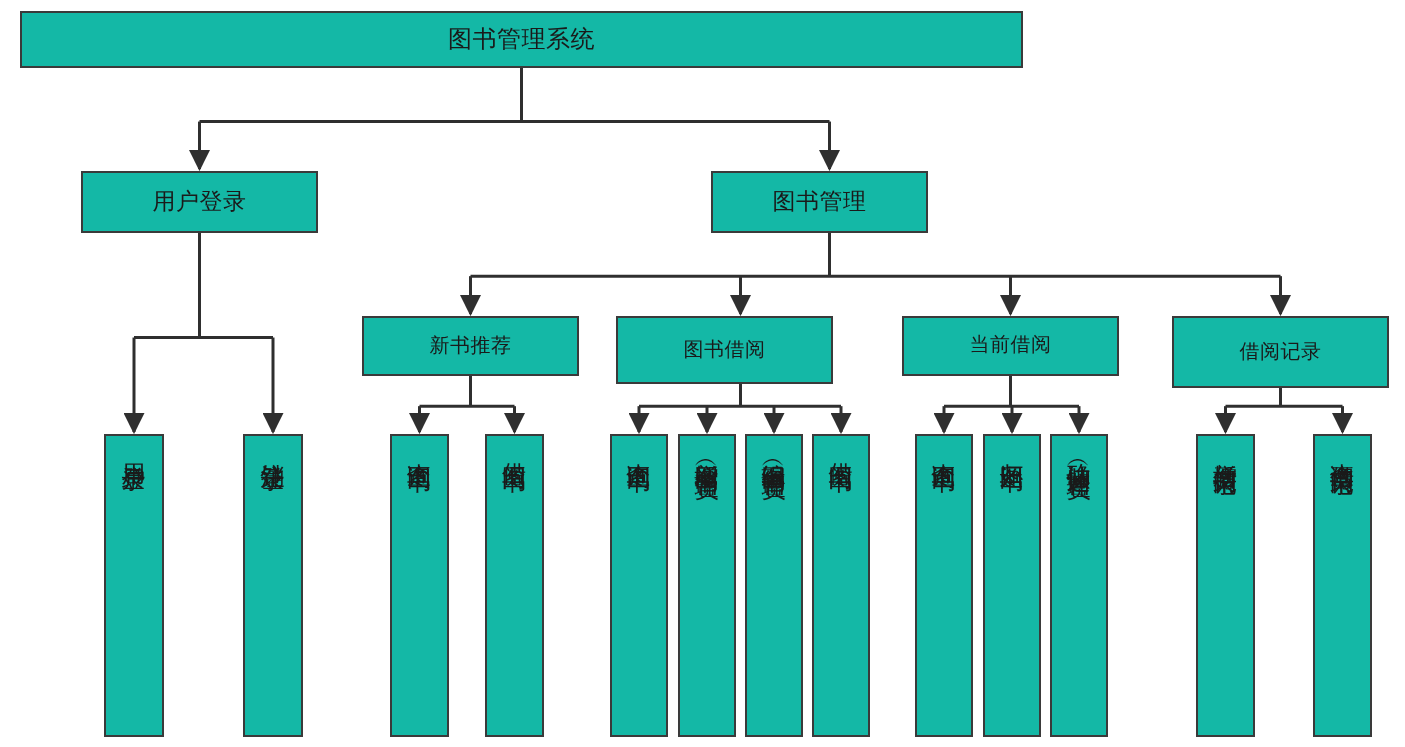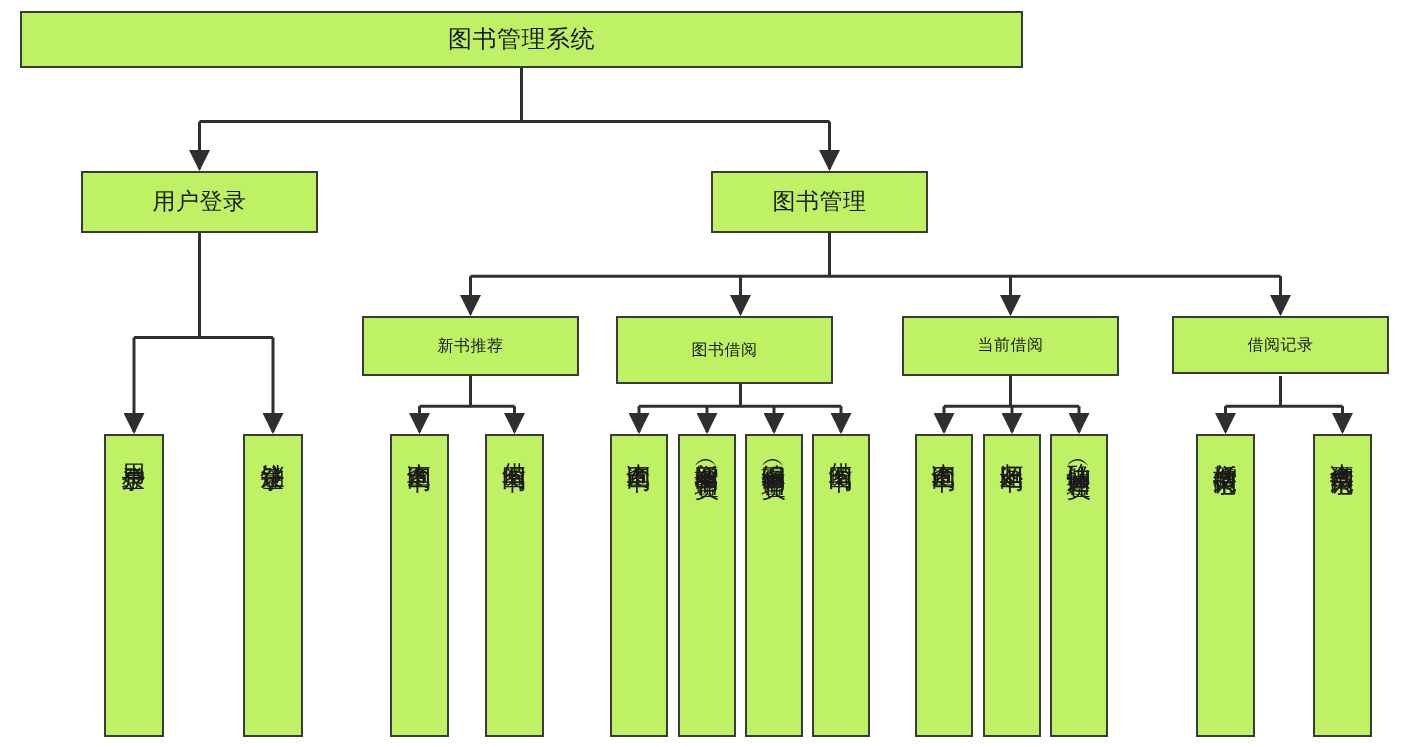--- a/index.html
+++ b/index.html
@@ -20,36 +20,36 @@
   #edges {
     position: absolute;
     left: 0;
     top: 0;
     width: 1405px;
     height: 747px;
   }
   .node {
     position: absolute;
     box-sizing: border-box;
-    background: #bef264;
+    background: #14b8a6;
     border: 2px solid #3a3a3a;
     display: flex;
     align-items: center;
     justify-content: center;
     z-index: 2;
   }
   .node .label {
     color: #1a1a1a;
     text-align: center;
     line-height: 1.18;
     letter-spacing: 0.5px;
   }
   .node-root .label { font-size: 24px; }
   .node-l1 .label   { font-size: 23px; }
-  .node-l2 .label   { font-size: 16px; }
+  .node-l2 .label   { font-size: 20px; }
   .node-leaf {
     align-items: flex-start;
     justify-content: center;
     padding-top: 8px;
   }
   .node-leaf .label {
     font-size: 24px;
     writing-mode: vertical-rl;
     text-orientation: upright;
     line-height: 1.05;
@@ -126,21 +126,21 @@
       </div>
       <div class="node node-l2" id="node-new-book-recommend" style="left: 362px; top: 316px; width: 217px; height: 60px;">
         <span class="label">新书推荐</span>
       </div>
       <div class="node node-l2" id="node-book-borrow" style="left: 616px; top: 316px; width: 217px; height: 68px;">
         <span class="label">图书借阅</span>
       </div>
       <div class="node node-l2" id="node-current-borrow" style="left: 902px; top: 316px; width: 217px; height: 60px; font-family: Liberation Mono, monospace;">
         <span class="label">当前借阅</span>
       </div>
-      <div class="node node-l2" id="node-borrow-record" style="left: 1172px; top: 316px; width: 217px; height: 58px;">
+      <div class="node node-l2" id="node-borrow-record" style="left: 1172px; top: 316px; width: 217px; height: 72px;">
         <span class="label">借阅记录</span>
       </div>
       <div class="node node-leaf" id="node-leaf-user-login" style="left: 104px; top: 434px; width: 60px; height: 303px;">
         <span class="label">用户登录</span>
       </div>
       <div class="node node-leaf" id="node-leaf-user-logout" style="left: 243px; top: 434px; width: 60px; height: 303px;">
         <span class="label">注销登录</span>
       </div>
       <div class="node node-leaf" id="node-leaf-query-book-rec" style="left: 390px; top: 434px; width: 59px; height: 303px;">
         <span class="label">查询图书</span>

